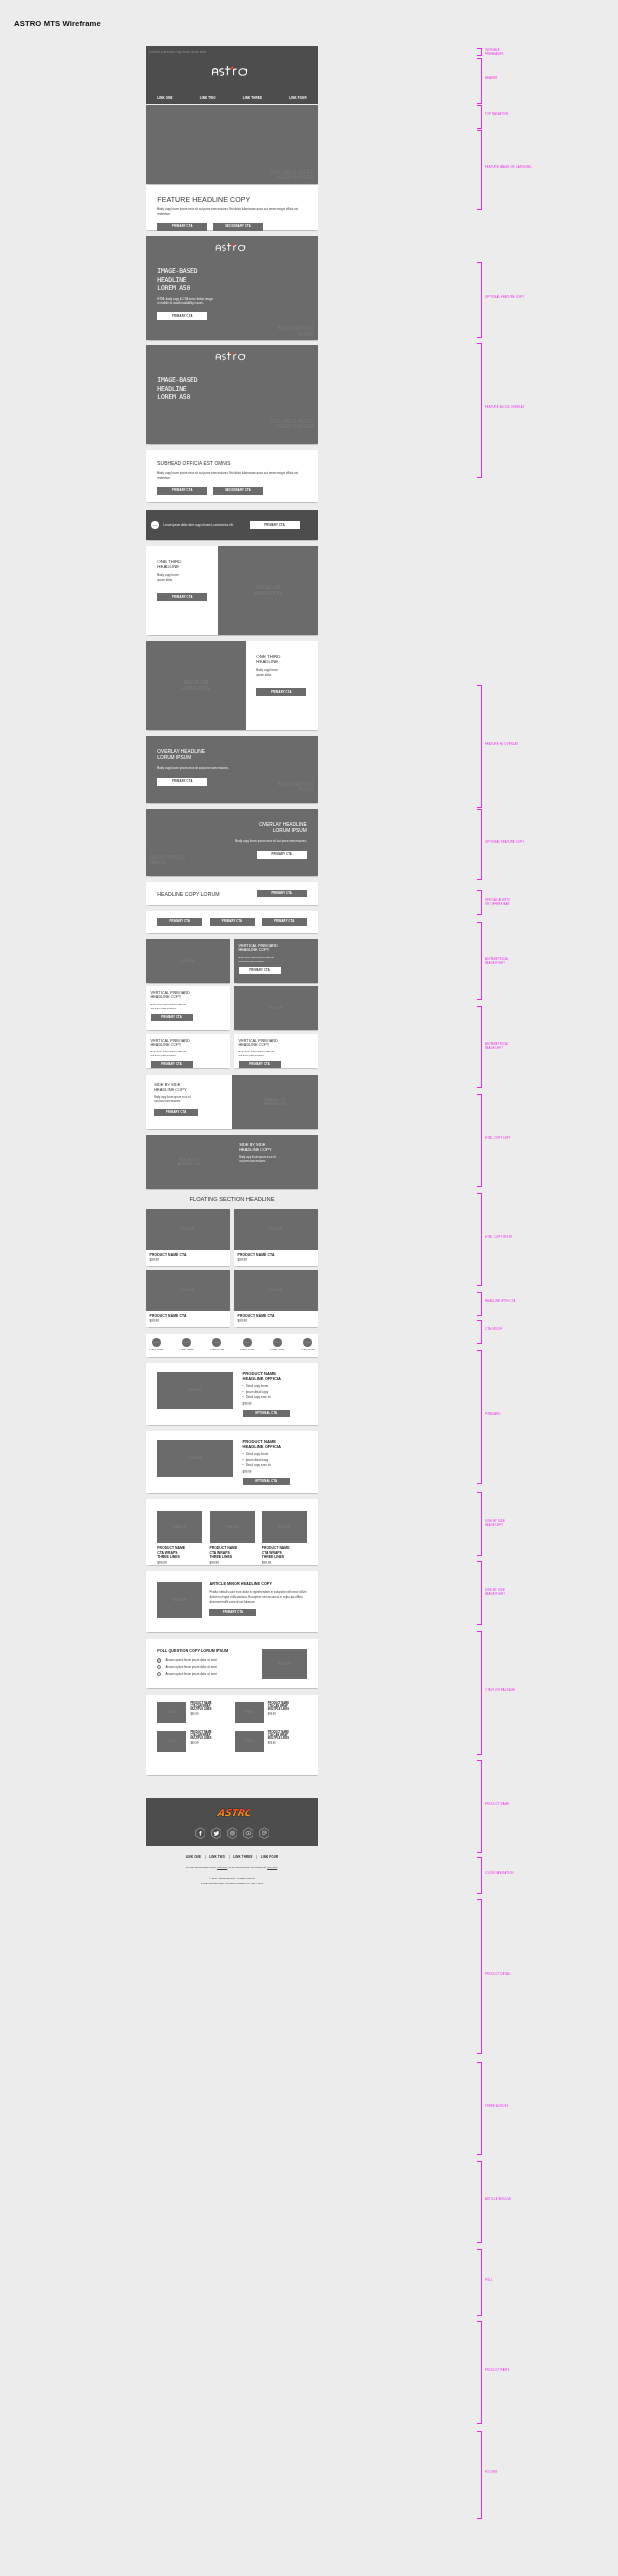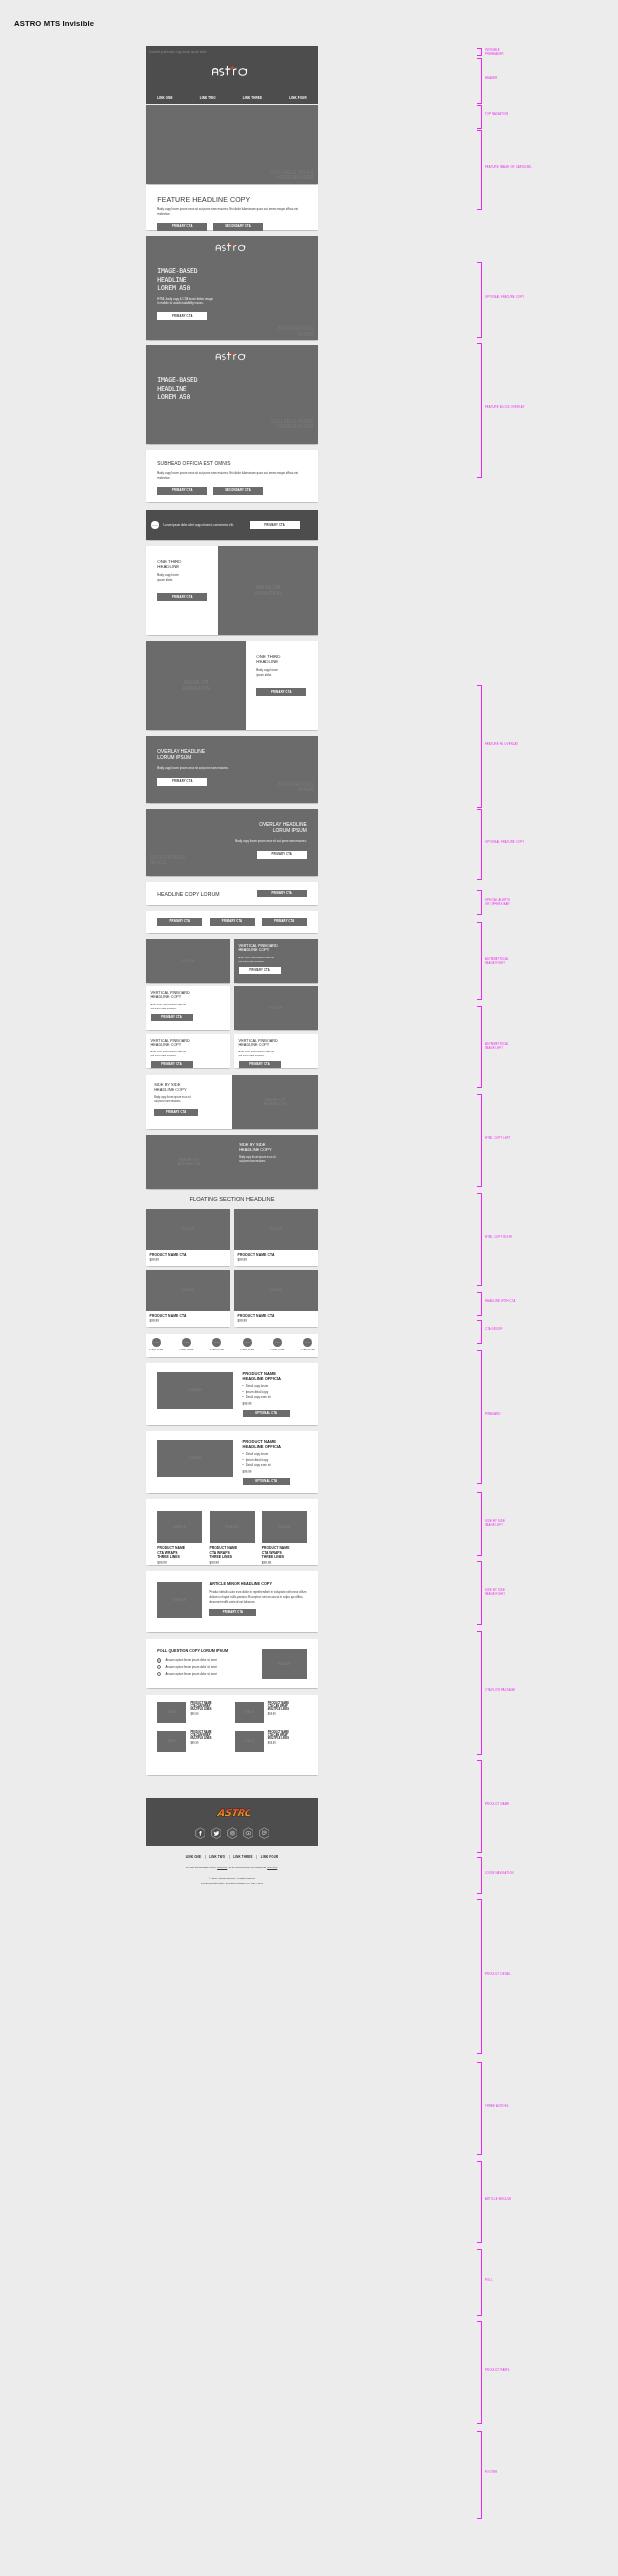--- a/index.html
+++ b/index.html
@@ -81,21 +81,21 @@
   .footsmall { text-align:center; font-size:2.4px; color:#3a3a3a; line-height:1.75;}
   .footsmall u { text-decoration:underline; }
 
   
   .anno { position:absolute; color:#ef26ef; font-size:2.7px; letter-spacing:0.2px; line-height:1.32; white-space:pre-line;}
   .bracket { position:absolute; border:0.5px solid #ef26ef; border-left:none; width:4.6px; }
 </style>
 </head>
 <body>
 
-<div class="page-title">ASTRO MTS Invisible</div>
+<div class="page-title">ASTRO MTS Wireframe</div>
 
 <div class="canvas">
 
   <div class="mod w-dark" style="top:0;height:8.2px;">
     <div class="preheader">Invisible preheader copy lorum ipsum dolor</div>
   </div>
 
   <div class="mod w-dark" style="top:8.2px;height:37px;padding-top:11.3px;">
     <div class="logo-astro">
       <svg width="44" height="11.3" viewBox="0 0 86 22" aria-hidden="true">

